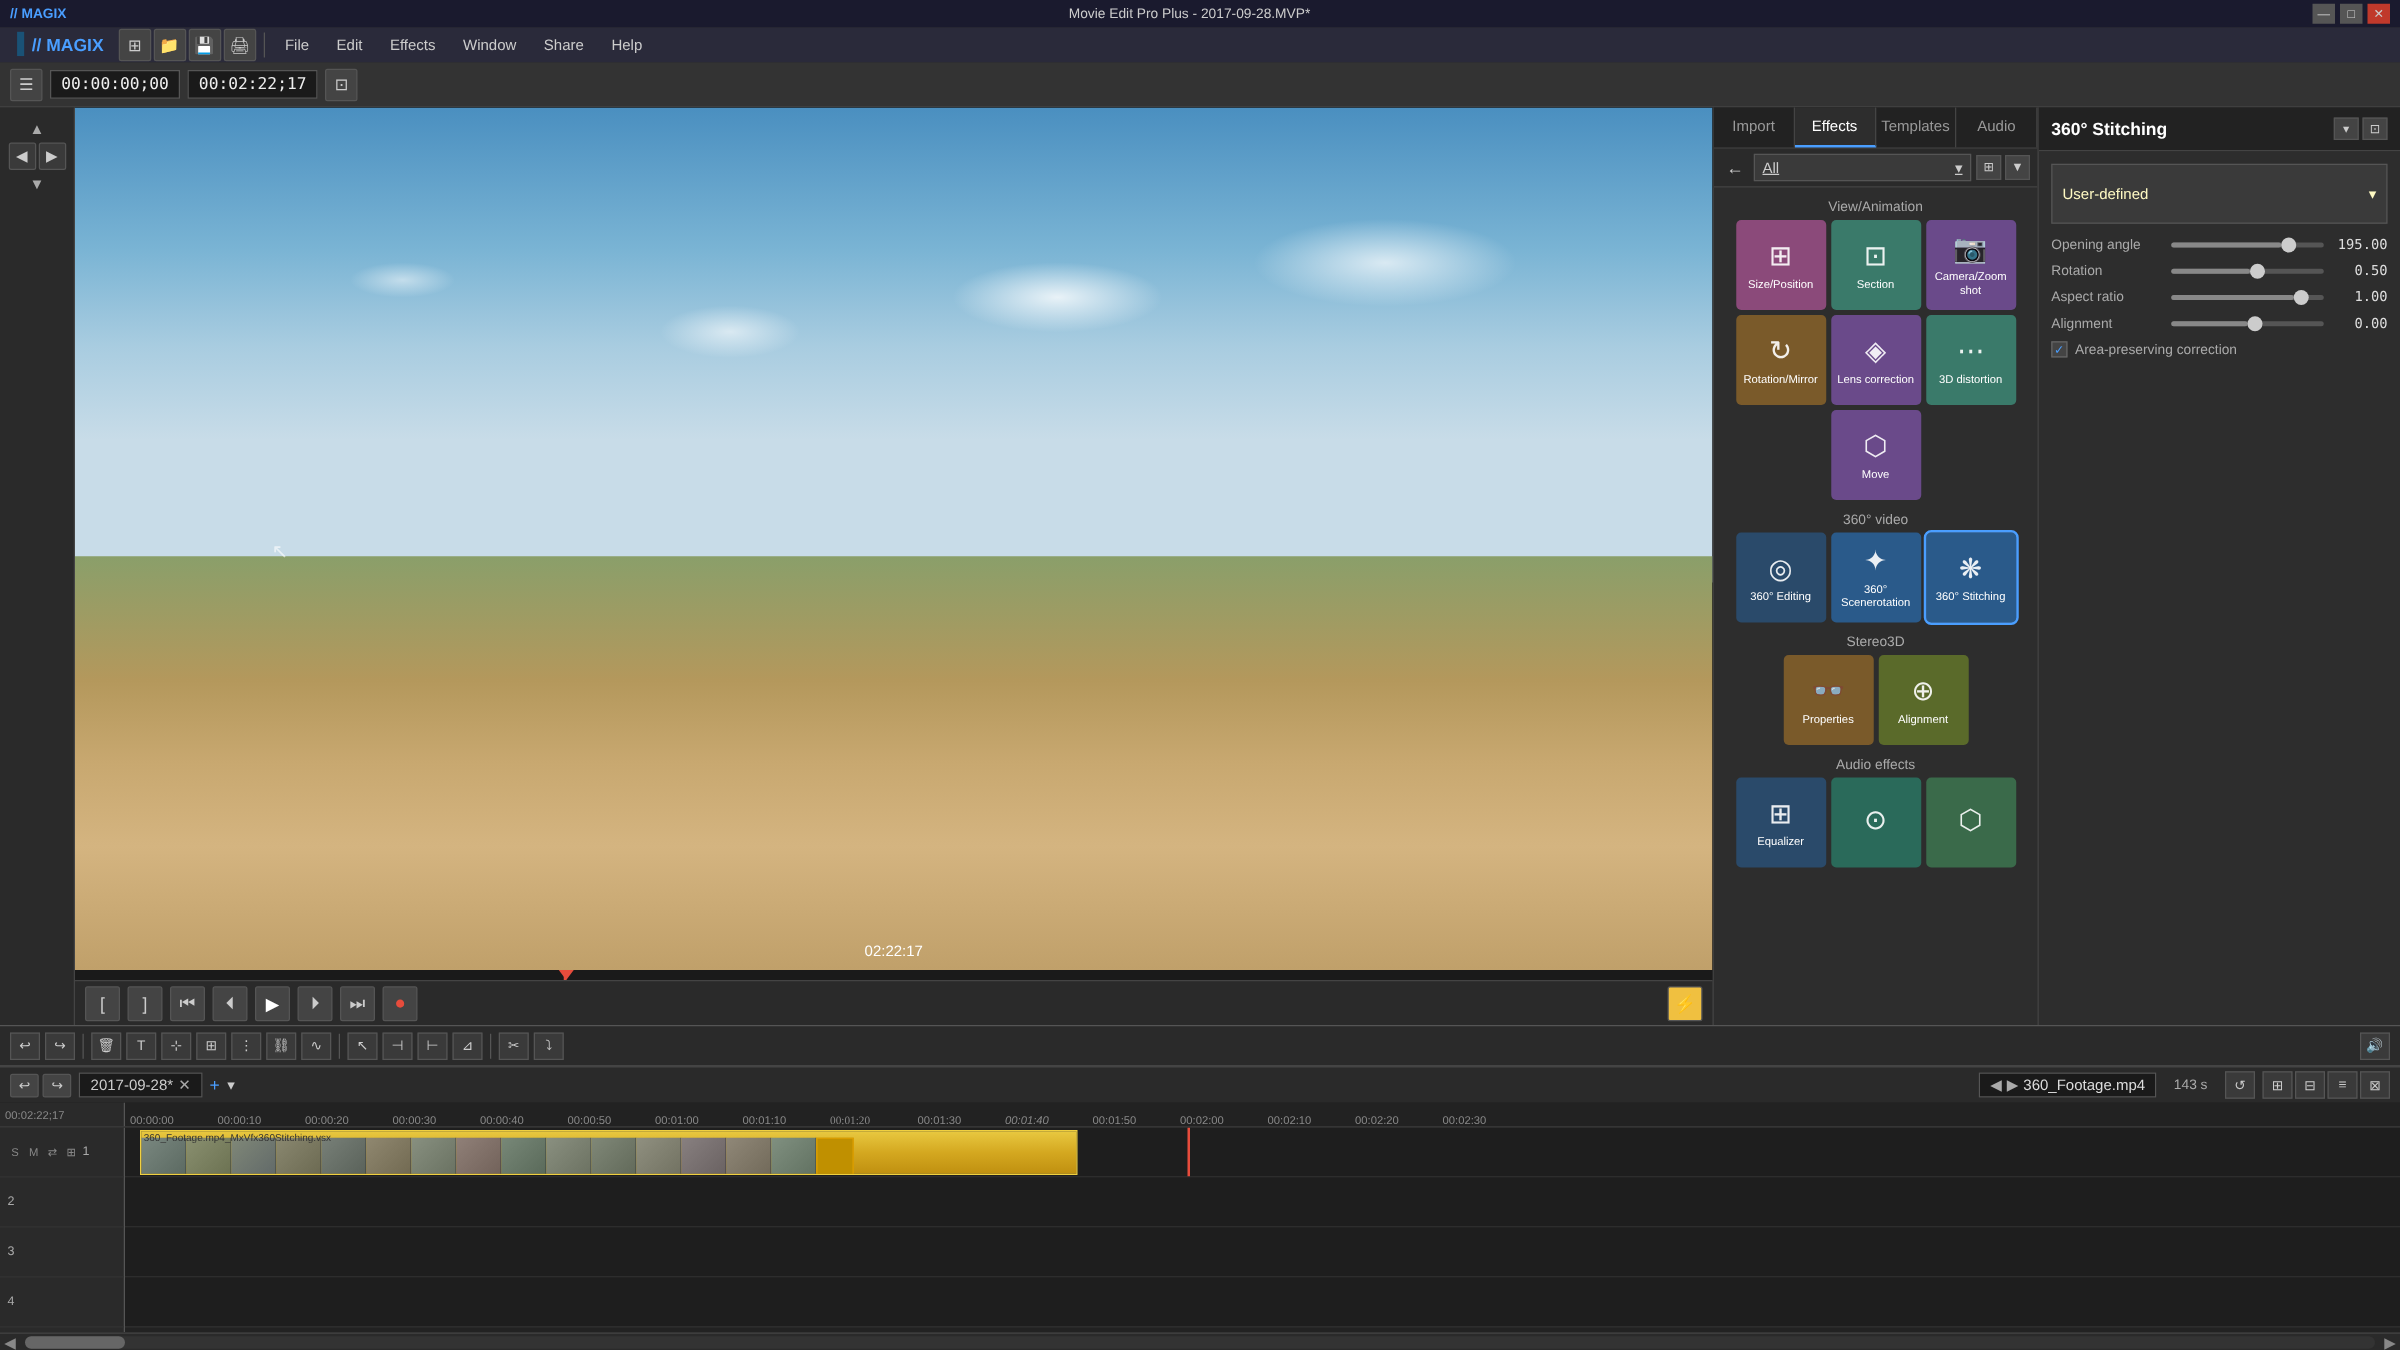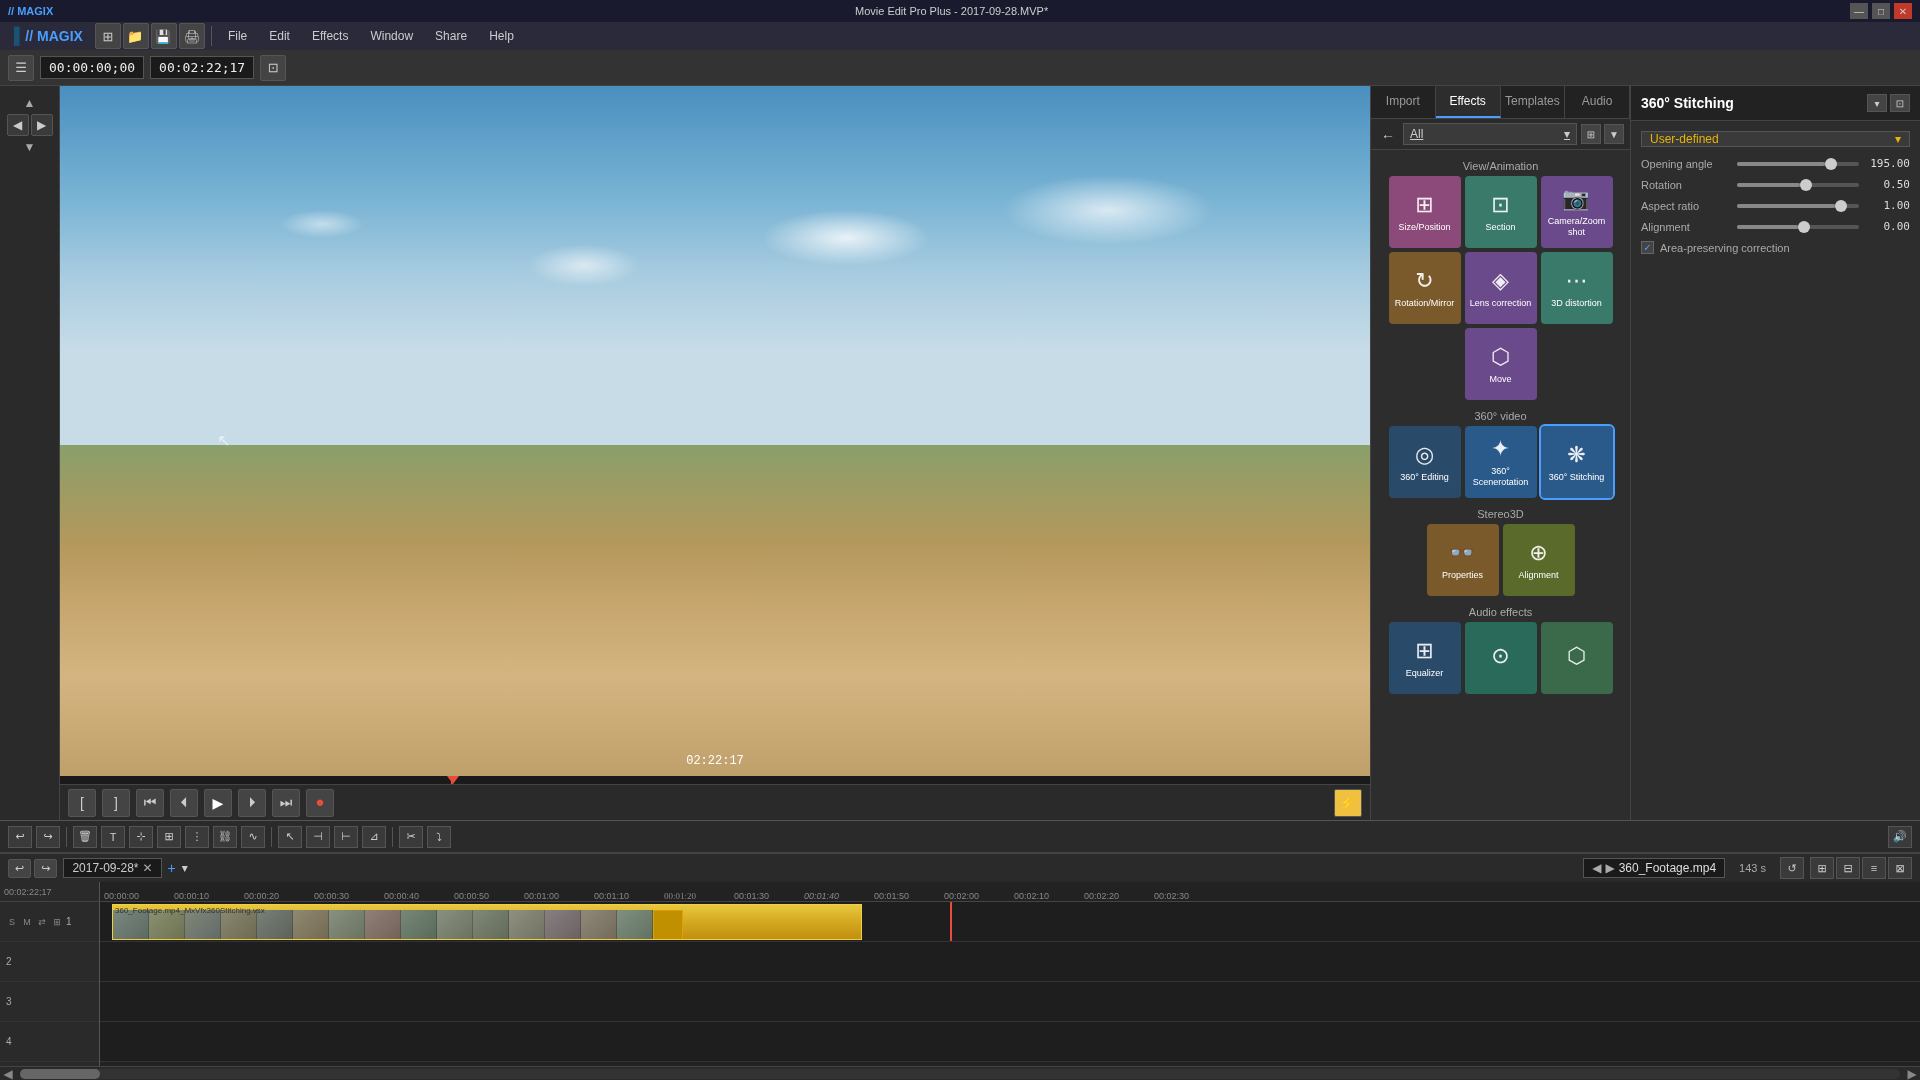--- a/index.html
+++ b/index.html
@@ -112,21 +112,21 @@
       height: 48%;
       background: linear-gradient(180deg, #8a9f6a 0%, #b4985c 30%, #c8a870 50%, #d4b480 70%, #c0a06a 100%);
     }
     .preview-timecode {
       position: absolute;
       bottom: 8px;
       left: 50%;
       transform: translateX(-50%);
       color: #fff;
       font-size: 12px;
-      font-family: Liberation Mono, monospace;
+      font-family: Liberation Sans, sans-serif;
       margin-top: 37px;
     }
     .preview-cursor {
       position: absolute;
       top: 50%;
       left: 12%;
       width: 12px; height: 12px;
       cursor: default;
     }
 
@@ -300,22 +300,22 @@
     }
     #properties-header-icons { display: flex; gap: 3px; }
     .prop-header-btn { width: 20px; height: 18px; background: #444; border: 1px solid #555; display: flex; align-items: center; justify-content: center; cursor: pointer; color: #ccc; font-size: 10px; }
 
     #properties-content { padding: 10px; }
 
     .prop-dropdown {
       width: 100%;
       background: #3a3a3a;
       border: 1px solid #555;
-      color: #eab308;
-      padding: 0 8px;
+      color: #fef9c3;
+      padding: 16px 8px;
       font-size: 12px;
       display: flex;
       align-items: center;
       justify-content: space-between;
       cursor: pointer;
       margin-bottom: 10px;
     }
 
     .prop-row {
       display: flex;

